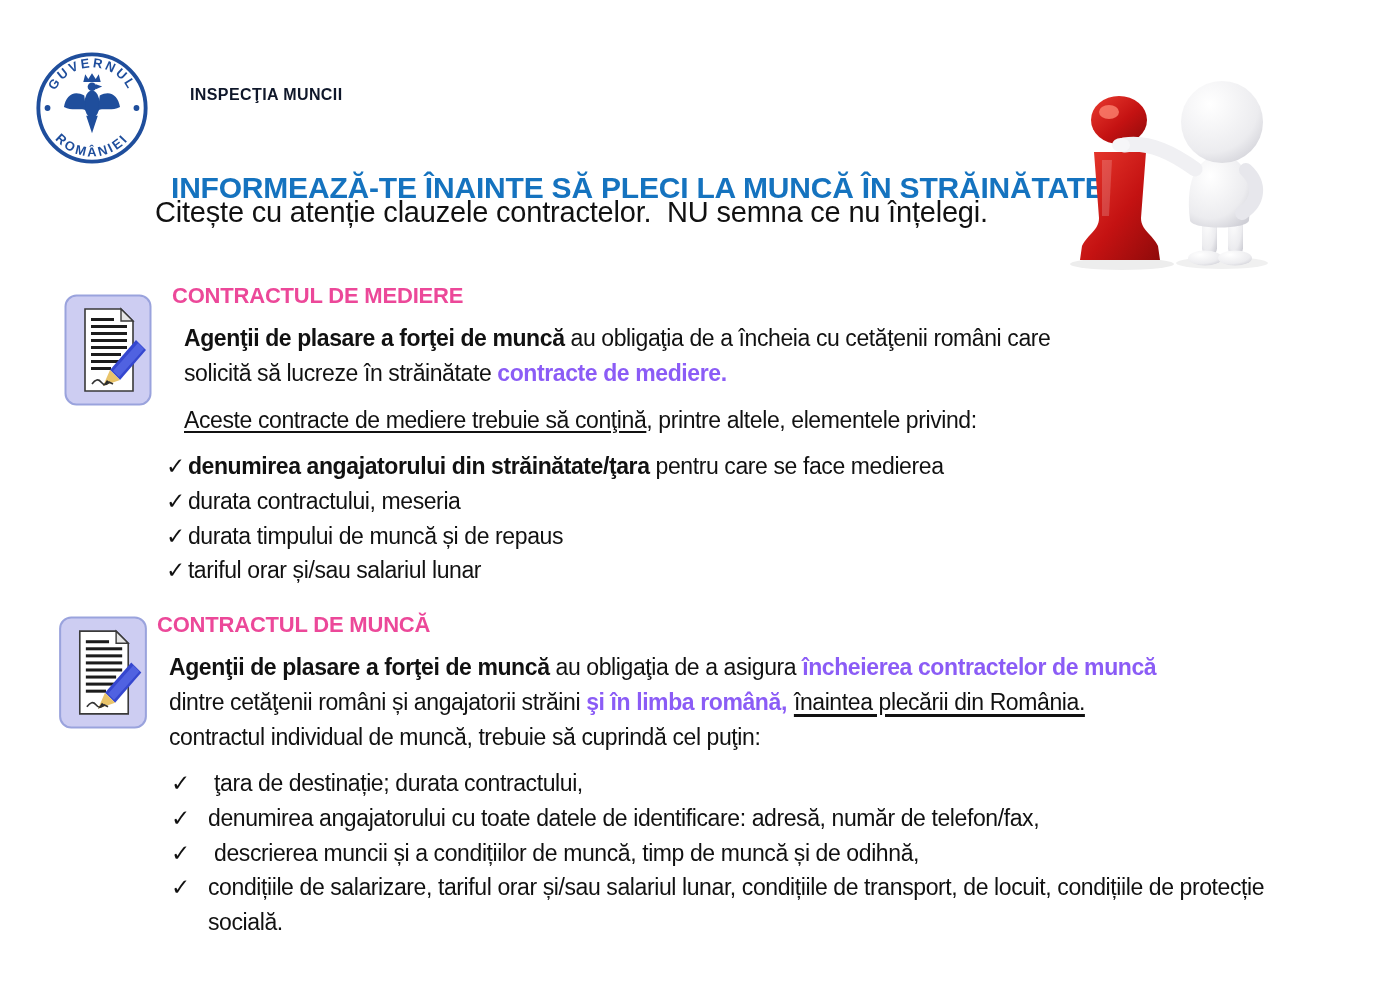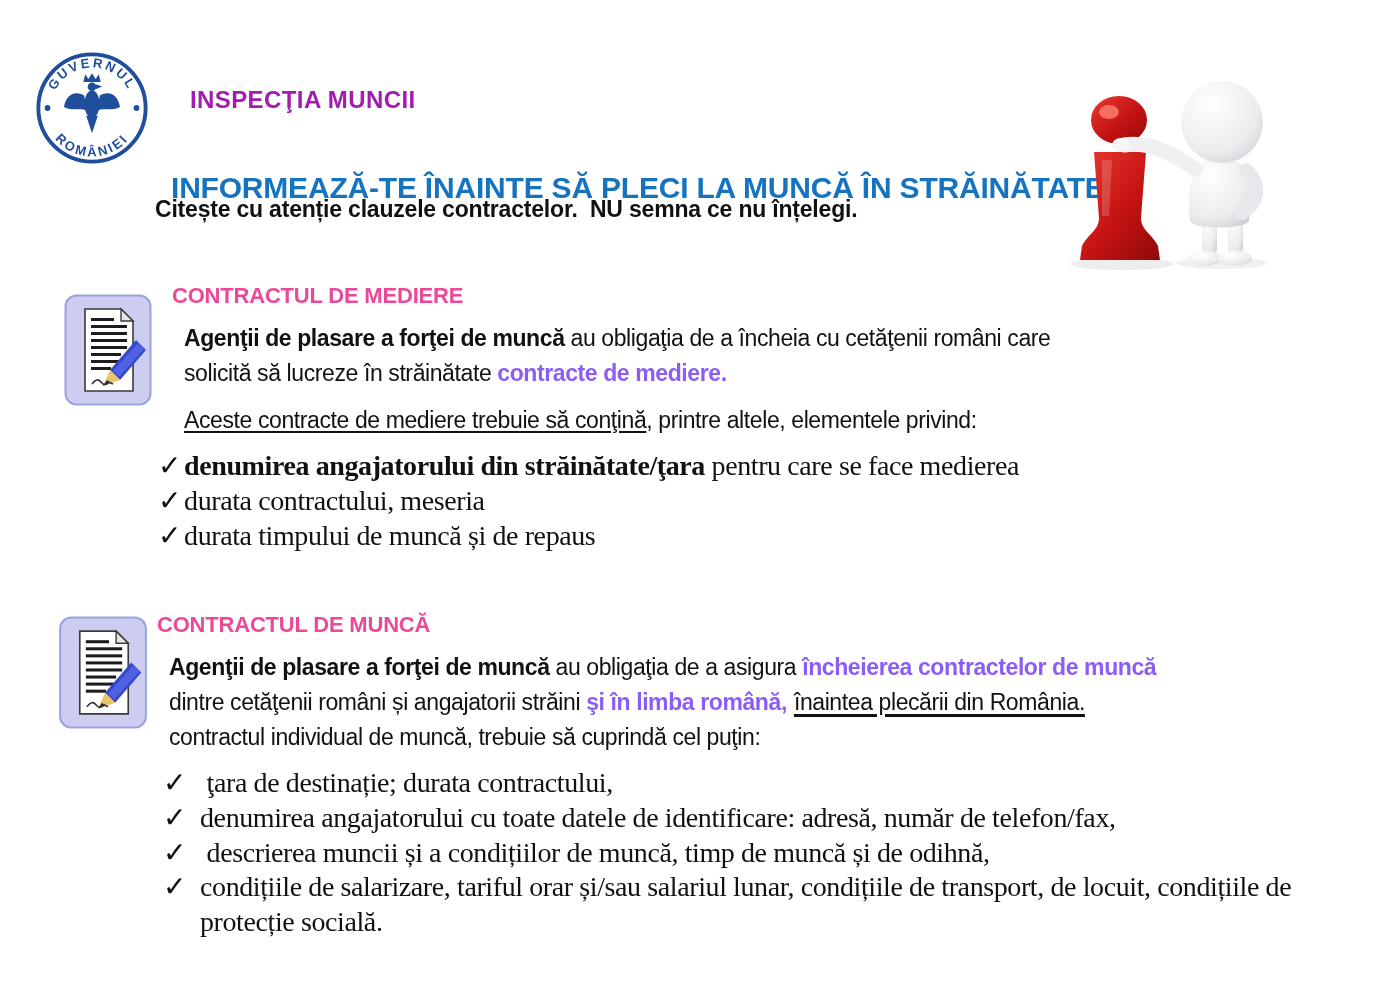--- a/index.html
+++ b/index.html
@@ -4,38 +4,38 @@
 <style>
   html,body{margin:0;padding:0;}
   body{
     width:1400px;height:989px;position:relative;background:#ffffff;
     font-family:"Liberation Sans", sans-serif;color:#111;overflow:hidden;
   }
   .abs{position:absolute;}
 
   
   .logo{left:34px;top:50px;width:116px;height:116px;}
-  .org-name{left:190px;top:86px;font-size:24px;font-weight:bold;color:#a21caf;letter-spacing:.4px;}
+  .org-name{left:190px;top:86px;font-size:16px;font-weight:bold;color:#0f172a;letter-spacing:.4px;}
   .page-title{left:155px;top:155px;font-size:30px;font-weight:bold;color:#1573bf;letter-spacing:-.2px;white-space:nowrap;}
-  .page-subtitle{left:155px;top:196px;font-size:23px;font-weight:bold;color:#111;white-space:pre-wrap;letter-spacing:-.2px;}
+  .page-subtitle{left:155px;top:196px;font-size:29px;font-weight:normal;color:#111;white-space:pre-wrap;letter-spacing:-.2px;}
   .figure{left:1062px;top:70px;width:232px;height:202px;}
 
   
   .section-content{position:absolute;}
   .sec1{left:158px;top:283px;width:1150px;}
   .sec2{left:157px;top:612px;width:1168px;}
   .sec-heading{margin:0 0 7px 0;font-size:22px;font-weight:bold;color:#ec4899;letter-spacing:-.2px;}
   .sec1 .sec-heading, .sec1 .para{padding-left:14px;}
   .para{margin:12px;font-size:23px;line-height:34.8px;letter-spacing:-.4px;}
   .b{font-weight:bold;}
   .blue{color:#8b5cf6;font-weight:bold;}
   .u{text-decoration:underline;text-underline-offset:3px;}
   .ub{font-weight:normal;text-decoration:underline;text-underline-offset:4px;text-decoration-thickness:2.5px;margin-left:7px;}
 
-  ul.checks{list-style:none;margin:0;padding:0;font-size:28px;line-height:34.6px;letter-spacing:-.4px;font-family:Liberation Serif, serif;}
+  ul.checks{list-style:none;margin:8px;padding:0;font-size:23px;line-height:34.6px;letter-spacing:-.4px;}
   ul.checks-tight li .check{margin-right:3px;font-weight:normal;}
   ul.checks-wide{margin-top:6px;}
   ul.checks-wide li{position:relative;padding-left:43px;}
   ul.checks-wide li .check{position:absolute;left:6px;top:0;}
   ul.checks li span.t{white-space:pre-wrap;}
 
   .doc-icon1{left:64px;top:294px;width:88px;height:112px;}
   .doc-icon2{left:58px;top:616px;width:90px;height:113px;}
 </style>
 </head>
@@ -129,20 +129,21 @@
 </svg>
 
 <section class="section-content sec1">
   <h2 class="sec-heading">CONTRACTUL DE MEDIERE</h2>
   <p class="para"><span class="b">Agenţii de plasare a forţei de muncă</span><span> au obligaţia de a încheia cu cetăţenii români care</span><br><span>solicită să lucreze în străinătate </span><span class="blue">contracte de mediere</span><span class="blue">.</span></p>
   <p class="para"><span class="u">Aceste contracte de mediere trebuie să conţină</span><span>, printre altele, elementele privind:</span></p>
   <ul class="checks checks-tight">
     <li><span class="check">✓</span><span class="b t">denumirea angajatorului din străinătate/ţara</span><span class="t"> pentru care se face medierea</span></li>
     <li><span class="check">✓</span><span class="b t"></span><span class="t">durata contractului, meseria</span></li>
     <li><span class="check">✓</span><span class="b t"></span><span class="t">durata timpului de muncă și de repaus</span></li>
+    <li><span class="check">✓</span><span class="b t"></span><span class="t">tariful orar și/sau salariul lunar</span></li>
   </ul>
 </section>
 
 <svg class="abs doc-icon2" viewBox="0 0 88 112" aria-hidden="true">
   <rect x="1.5" y="1.5" width="85" height="109" rx="11" fill="#cdcdf2" stroke="#9aa3dd" stroke-width="2"></rect>
   <path d="M21 15 h36 l12 12 v70 h-48 z" fill="#ffffff" stroke="#3a3a3a" stroke-width="1.6"></path>
   <path d="M57 15 l12 12 h-12 z" fill="#e6e6e6" stroke="#3a3a3a" stroke-width="1.4"></path>
   <g fill="#1c1c1c">
     <rect x="27" y="24" width="23" height="3"></rect>
     <rect x="27" y="31" width="36" height="3"></rect>

